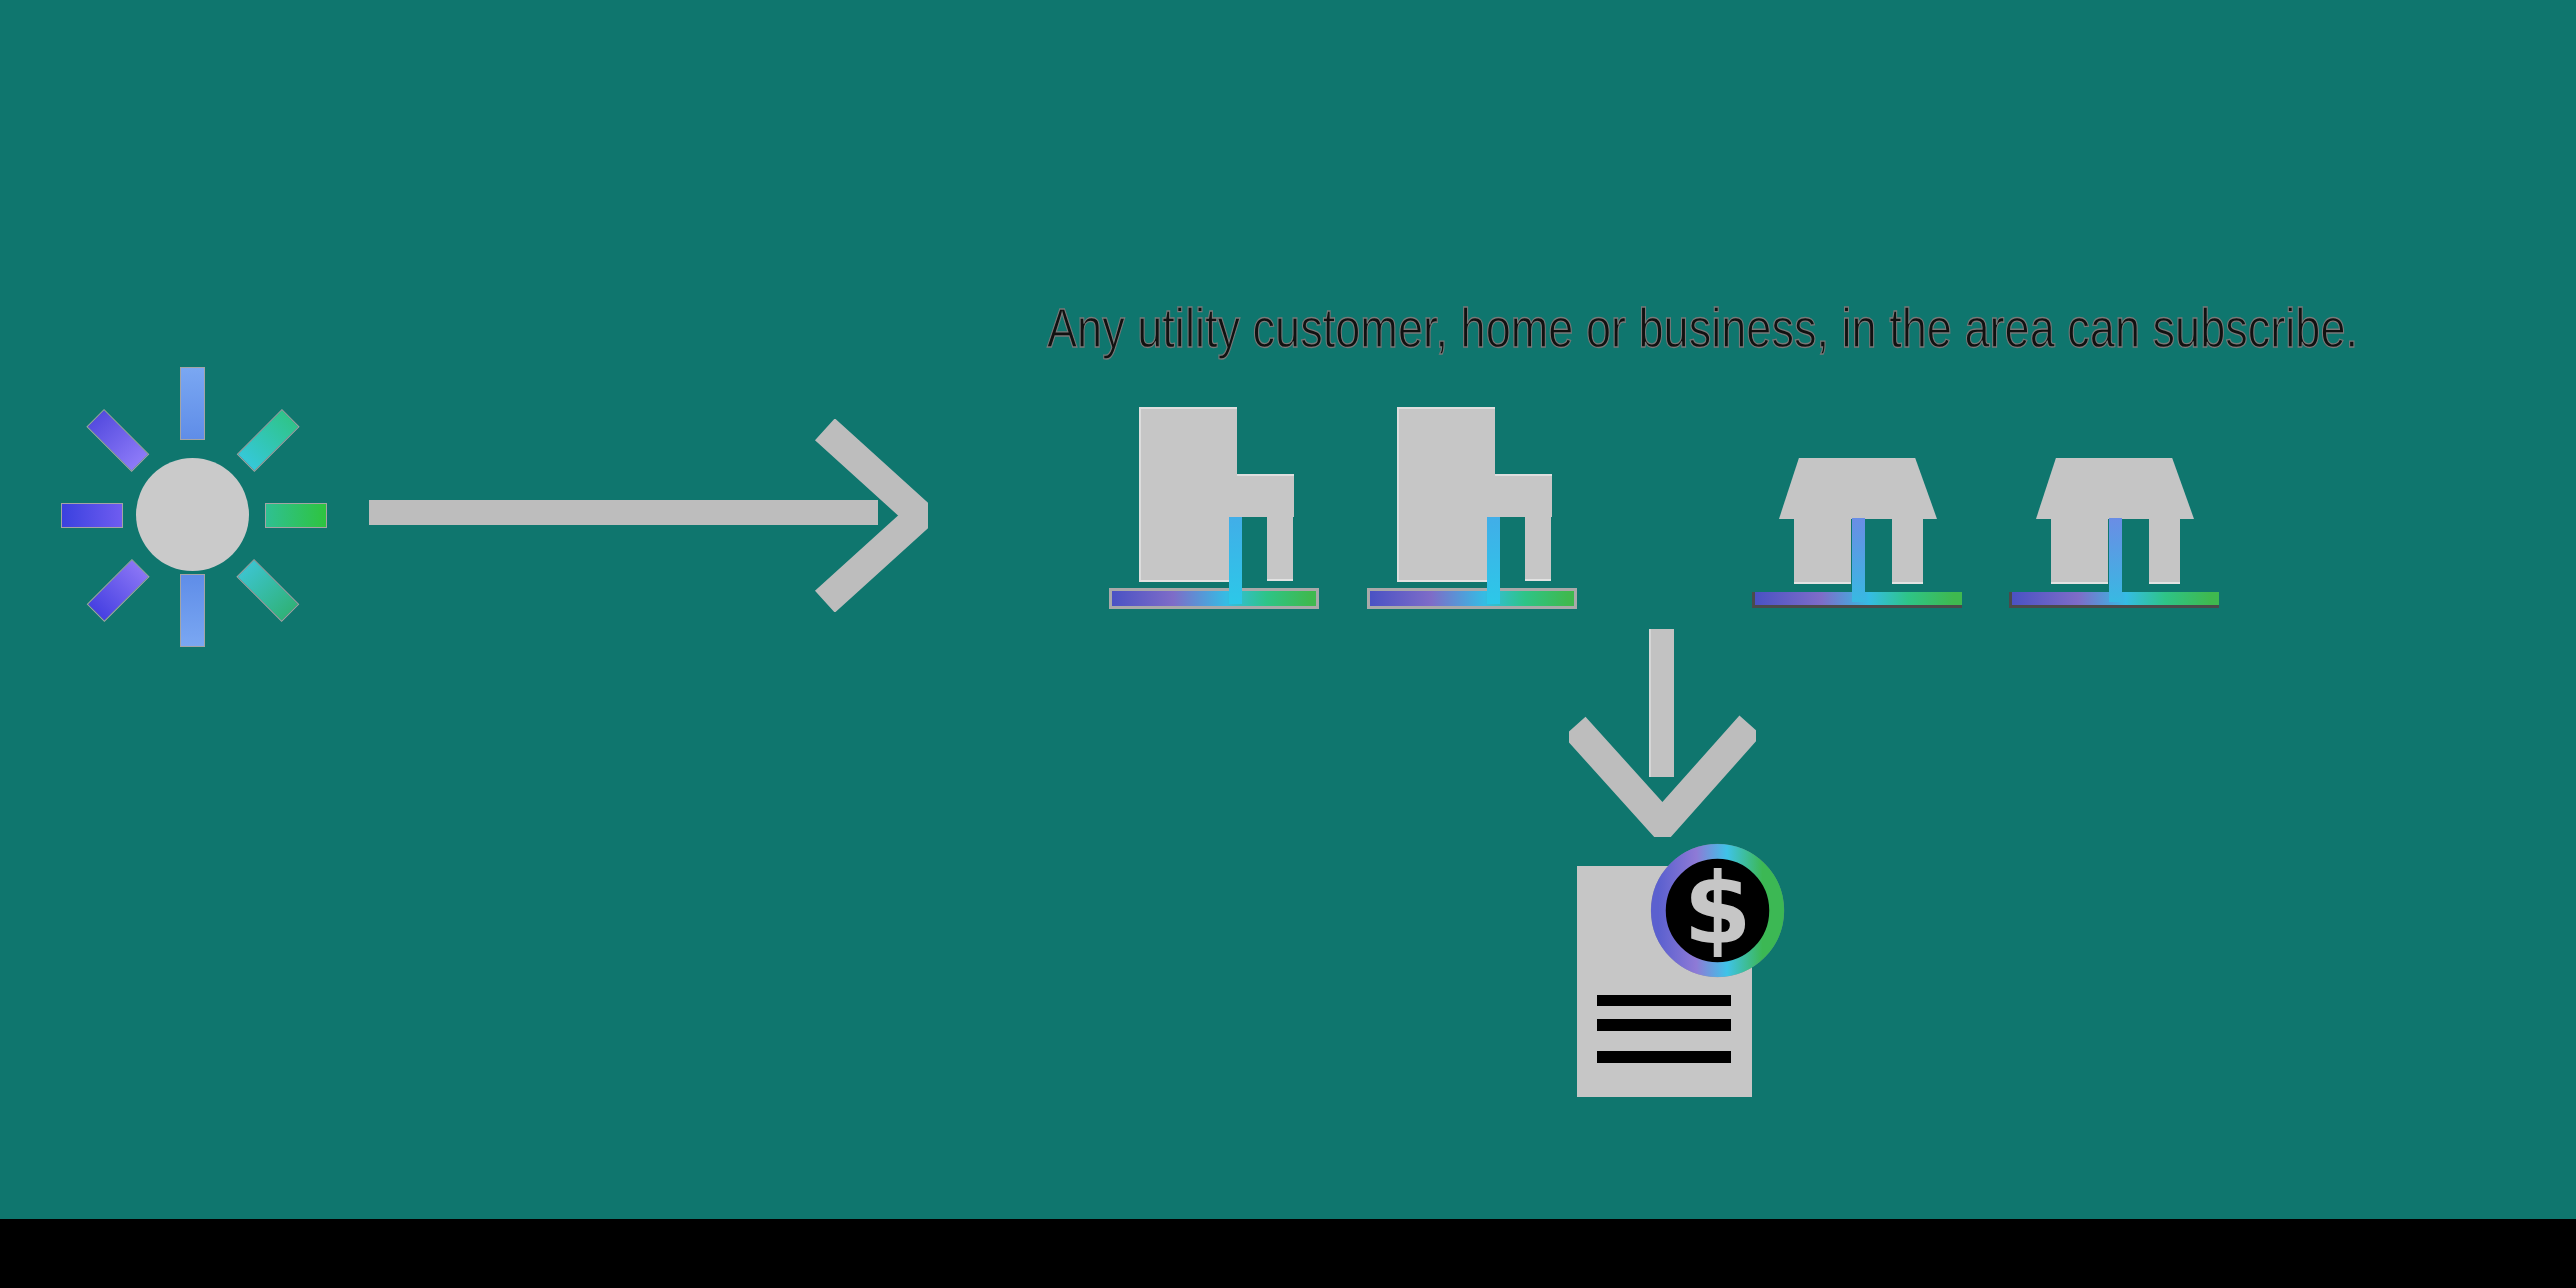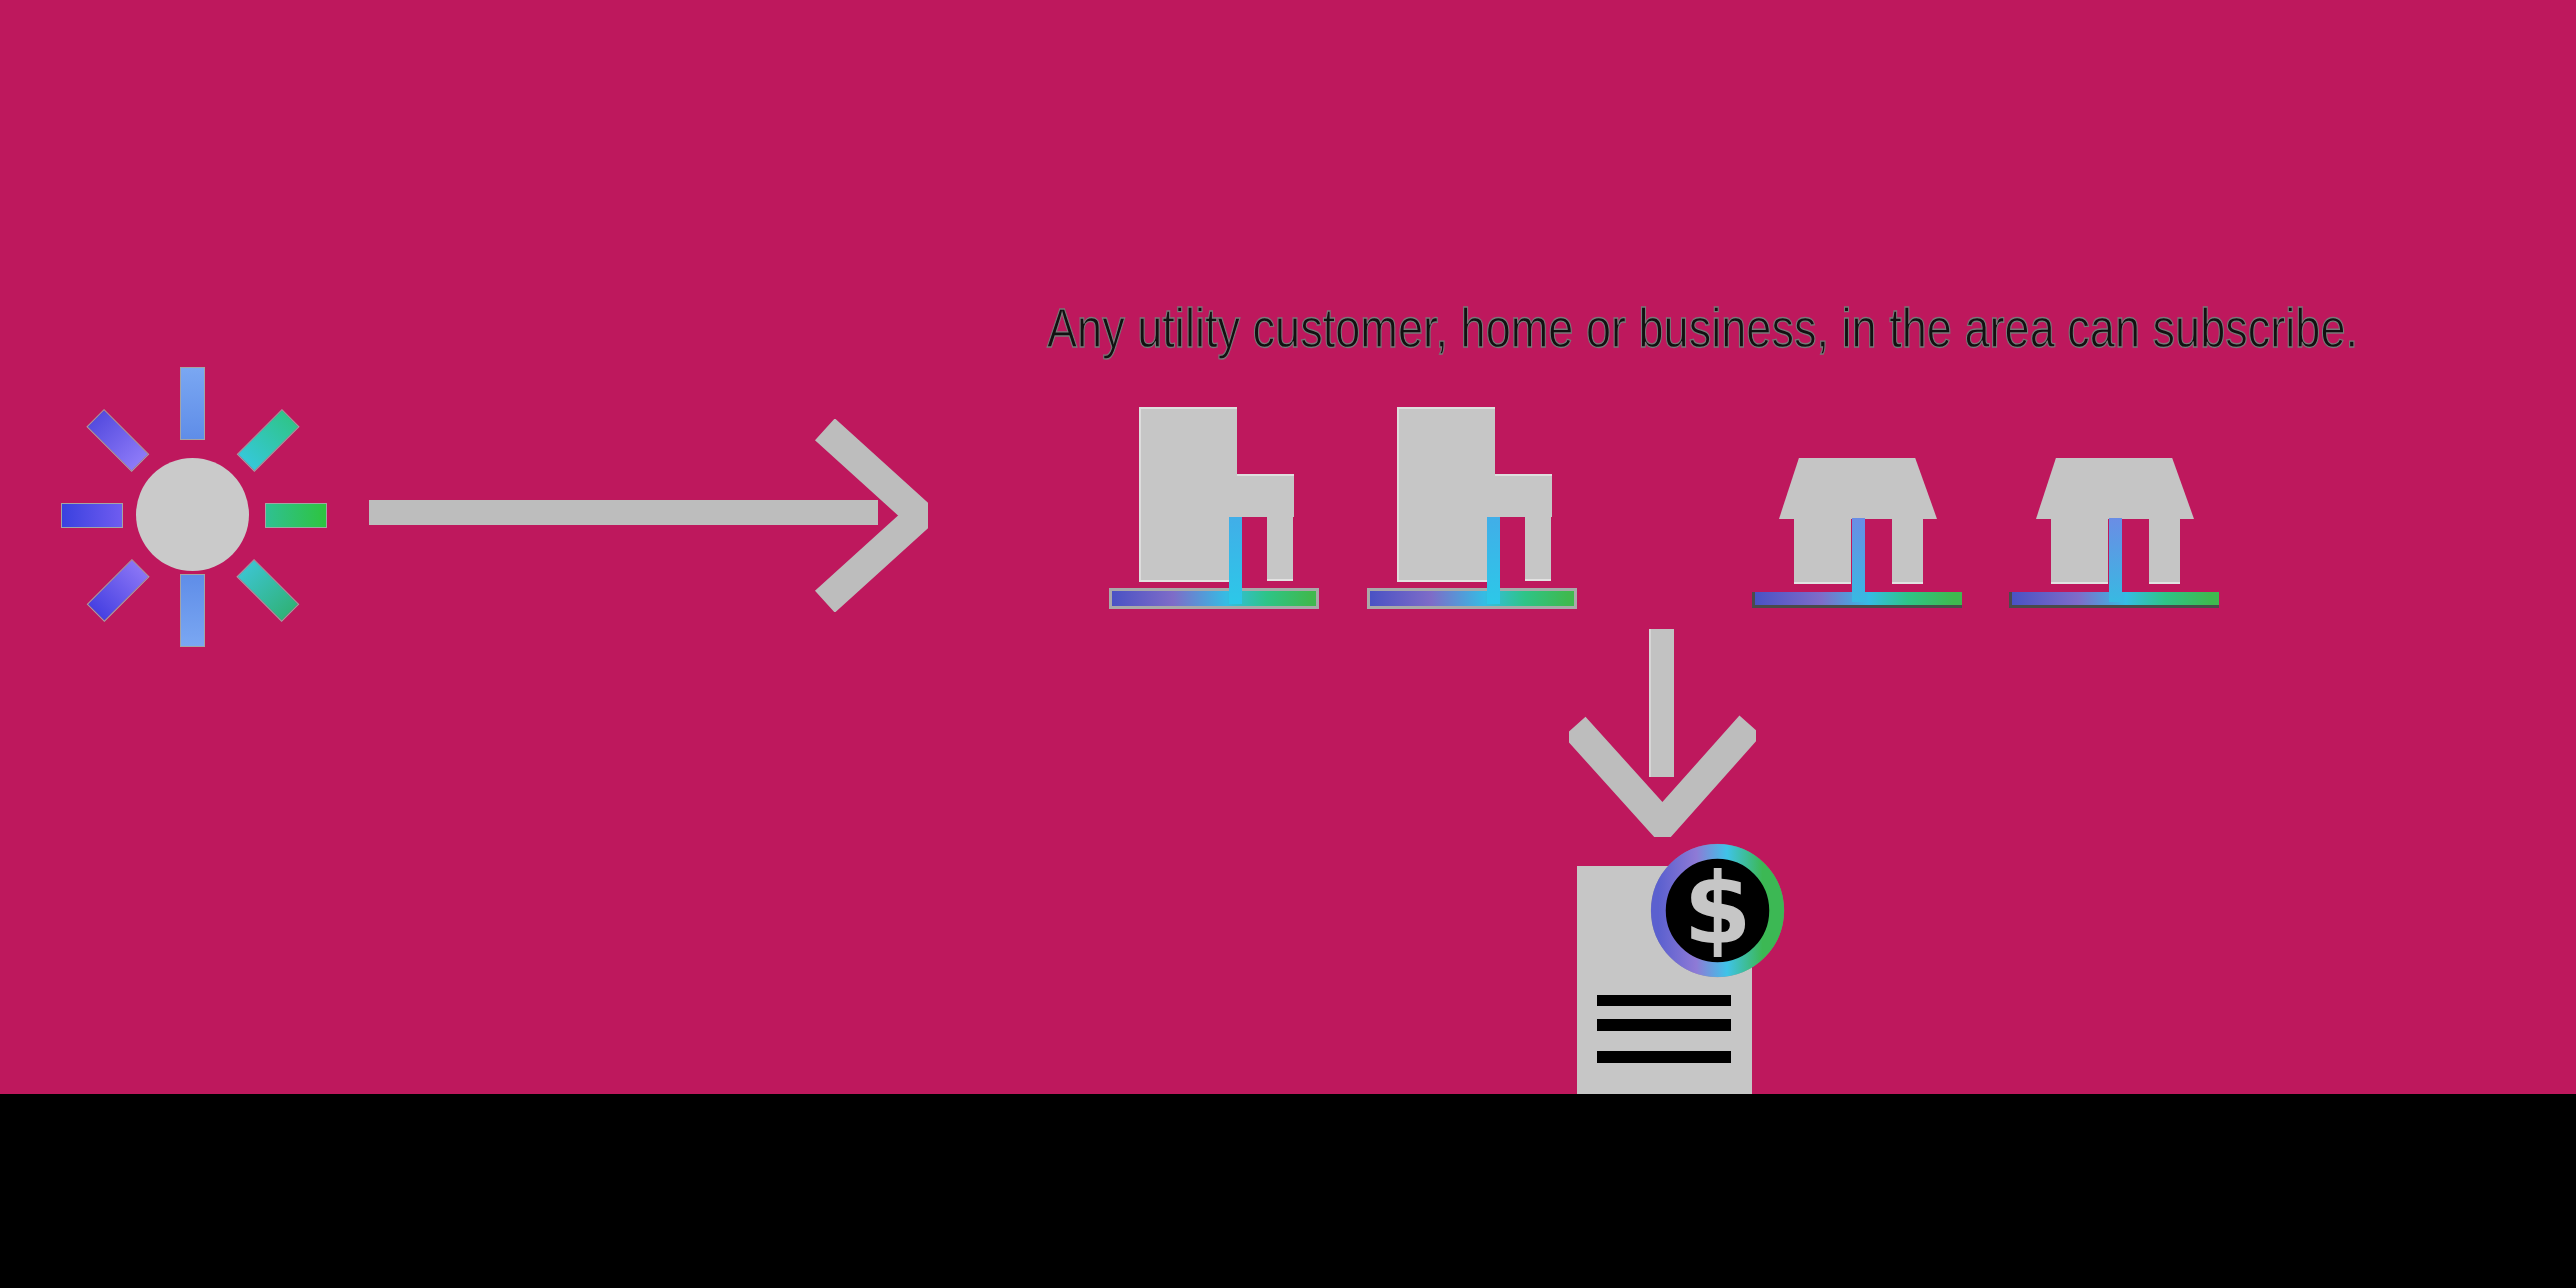--- a/index.html
+++ b/index.html
@@ -1,16 +1,16 @@
 <!DOCTYPE html>
 <html style="font-size:10.3px"><head>
 <meta charset="utf-8">
 <style>
   html,body{margin:0;padding:0;background:#000;}
-  #stage{position:relative;width:2576px;height:1094px;background:#be185d;overflow:hidden;
+  #stage{position:relative;width:2576px;height:1219px;background:#0f766e;overflow:hidden;
          font-family:"Liberation Sans",sans-serif;}
   #stage *{position:absolute;box-sizing:border-box;}
 
   
   .sun{left:61px;top:367px;width:265px;height:281px;}
   .sun-core{left:75px;top:91px;width:113px;height:113px;border-radius:50%;background:#cacaca;}
   .ray{border:1.9px solid #a4a4a4;}
   .ray-top{left:119px;top:0;width:24.5px;height:73px;
     background:linear-gradient(180deg,#7aa7f2,#5f8de8);}
   .ray-bottom{left:119px;top:207px;width:24.5px;height:73px;

